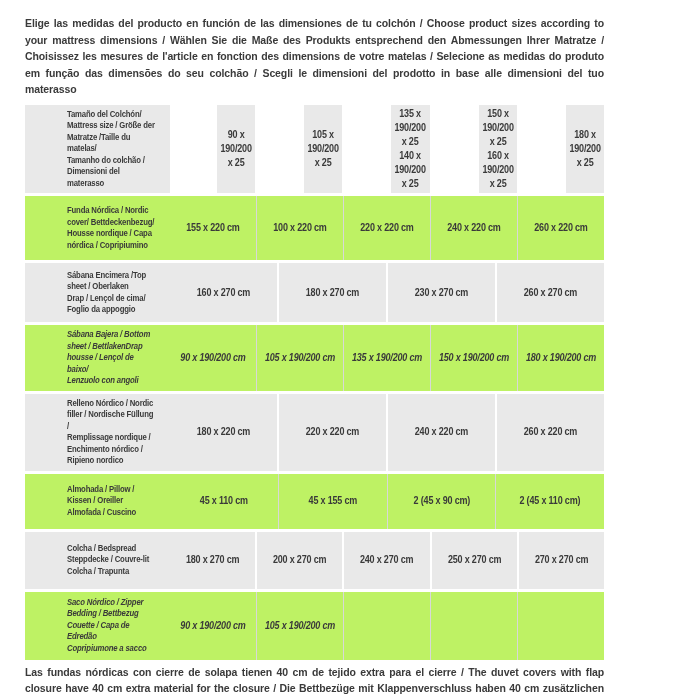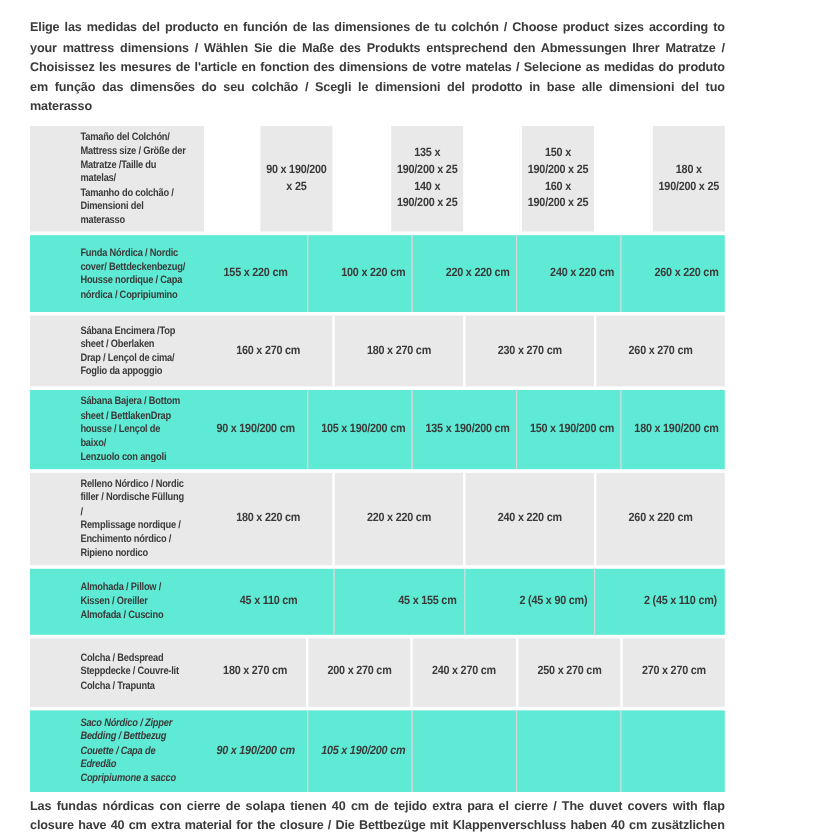--- a/index.html
+++ b/index.html
@@ -61,28 +61,28 @@
     font-size: 10px;
     line-height: 14px;
     font-weight: bold;
     letter-spacing: -0.2px;
     transform: scaleX(0.9);
     transform-origin: 50% 50%;
     display: inline-block;
     width: 111%;
   }
   .row.gray .cell { background: var(--shade, #e9e9e9); }
-  .row.white .cell { background: #5eead4; }
+  .row.white .cell { background: #bef264; }
   .row.gray .val-cell + .val-cell { border-left: 2px solid #ffffff; }
-  .row.white .val-cell + .val-cell { border-left: 1px solid var(--separator, #d8d8d8); text-align: right; }
+  .row.white .val-cell + .val-cell { border-left: 1px solid var(--separator, #d8d8d8); }
   
   .r0 { min-height: 75px; gap: 47px; }
   .r1 { min-height: 64px; }
   .r2 { min-height: 59px; }
-  .r3 { min-height: 63px; }
+  .r3 { min-height: 63px; font-style: italic; }
   .r4 { min-height: 73px; }
   .r5 { min-height: 55px; }
   .r6 { min-height: 57px; }
   .r7 { min-height: 68px; font-style: italic; }
   .footnote { margin-top: 4px; }
 </style>
 </head>
 <body>
 
 <div class="page">
@@ -96,20 +96,23 @@
           <span class="label-text">Tamaño del Colchón/
 Mattress size / Größe der
 Matratze /Taille du matelas/
 Tamanho do colchão /
 Dimensioni del materasso</span>
         </div>
       <div class="cell val-cell">
           <span class="ctext">90 x 190/200 x 25</span>
         </div>
       <div class="cell val-cell">
+          <span class="ctext">105 x 190/200 x 25</span>
+        </div>
+      <div class="cell val-cell">
           <span class="ctext">135 x 190/200 x 25
 140 x 190/200 x 25</span>
         </div>
       <div class="cell val-cell">
           <span class="ctext">150 x 190/200 x 25
 160 x 190/200 x 25</span>
         </div>
       <div class="cell val-cell">
           <span class="ctext">180 x 190/200 x 25</span>
         </div>

